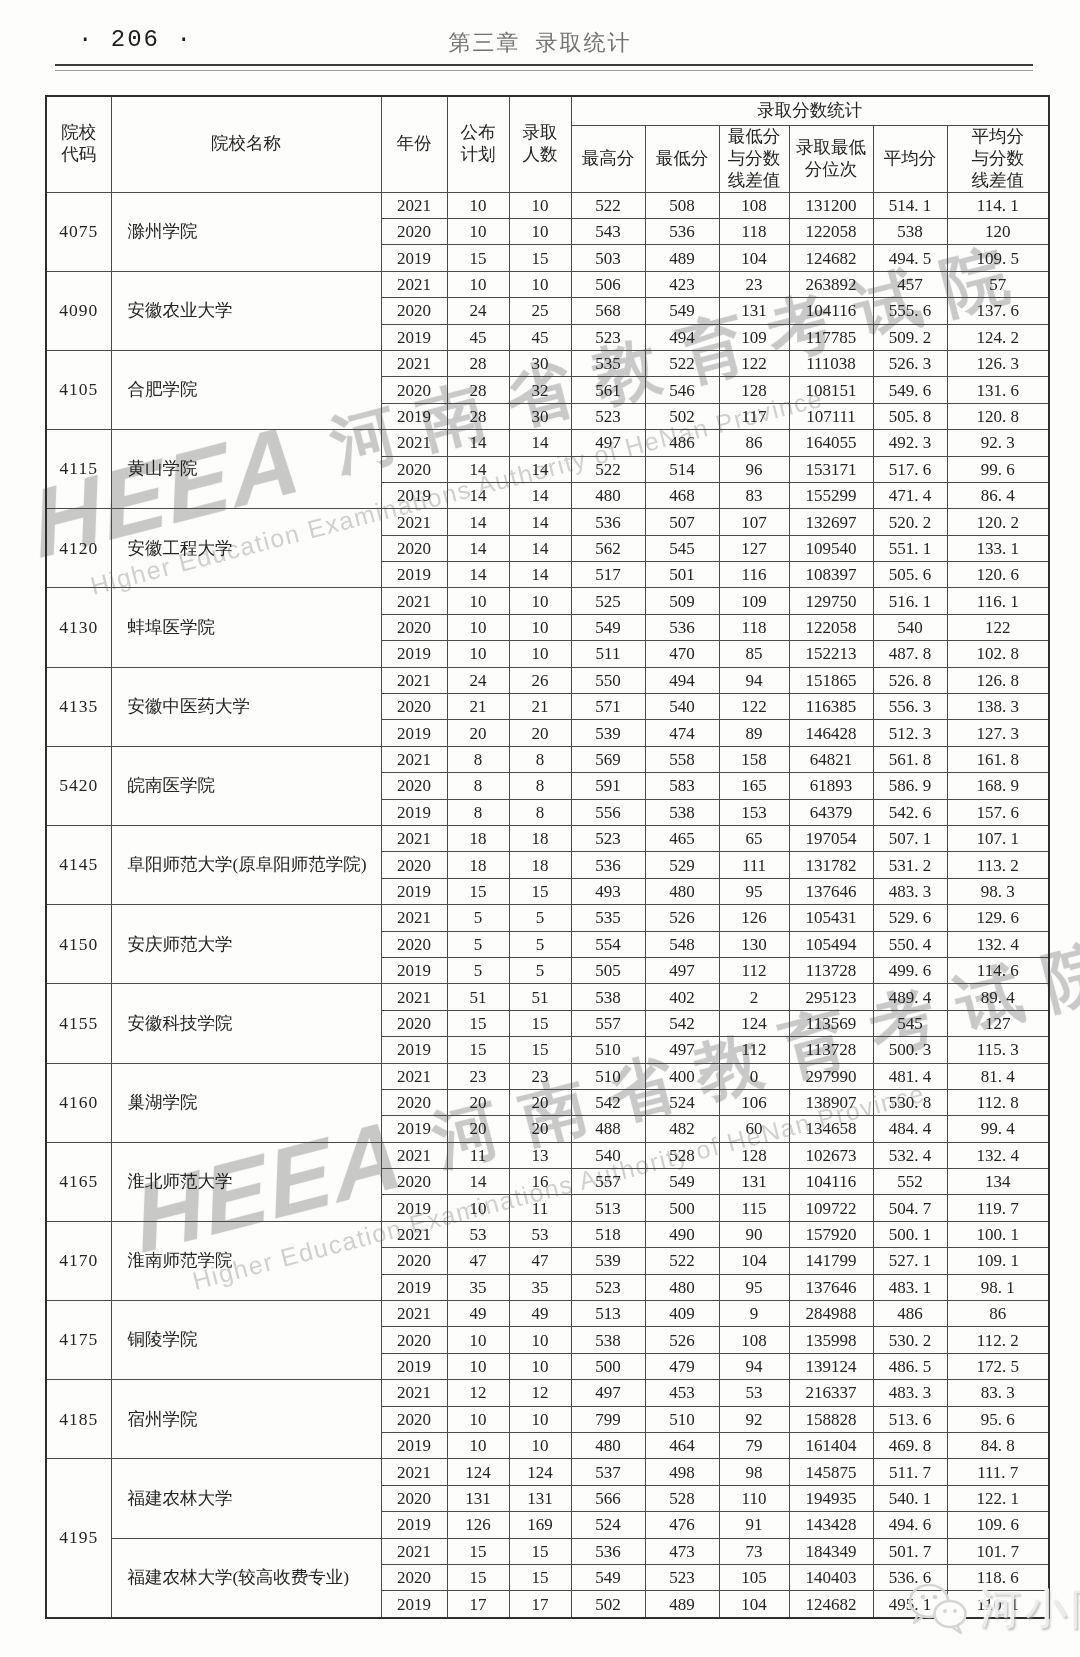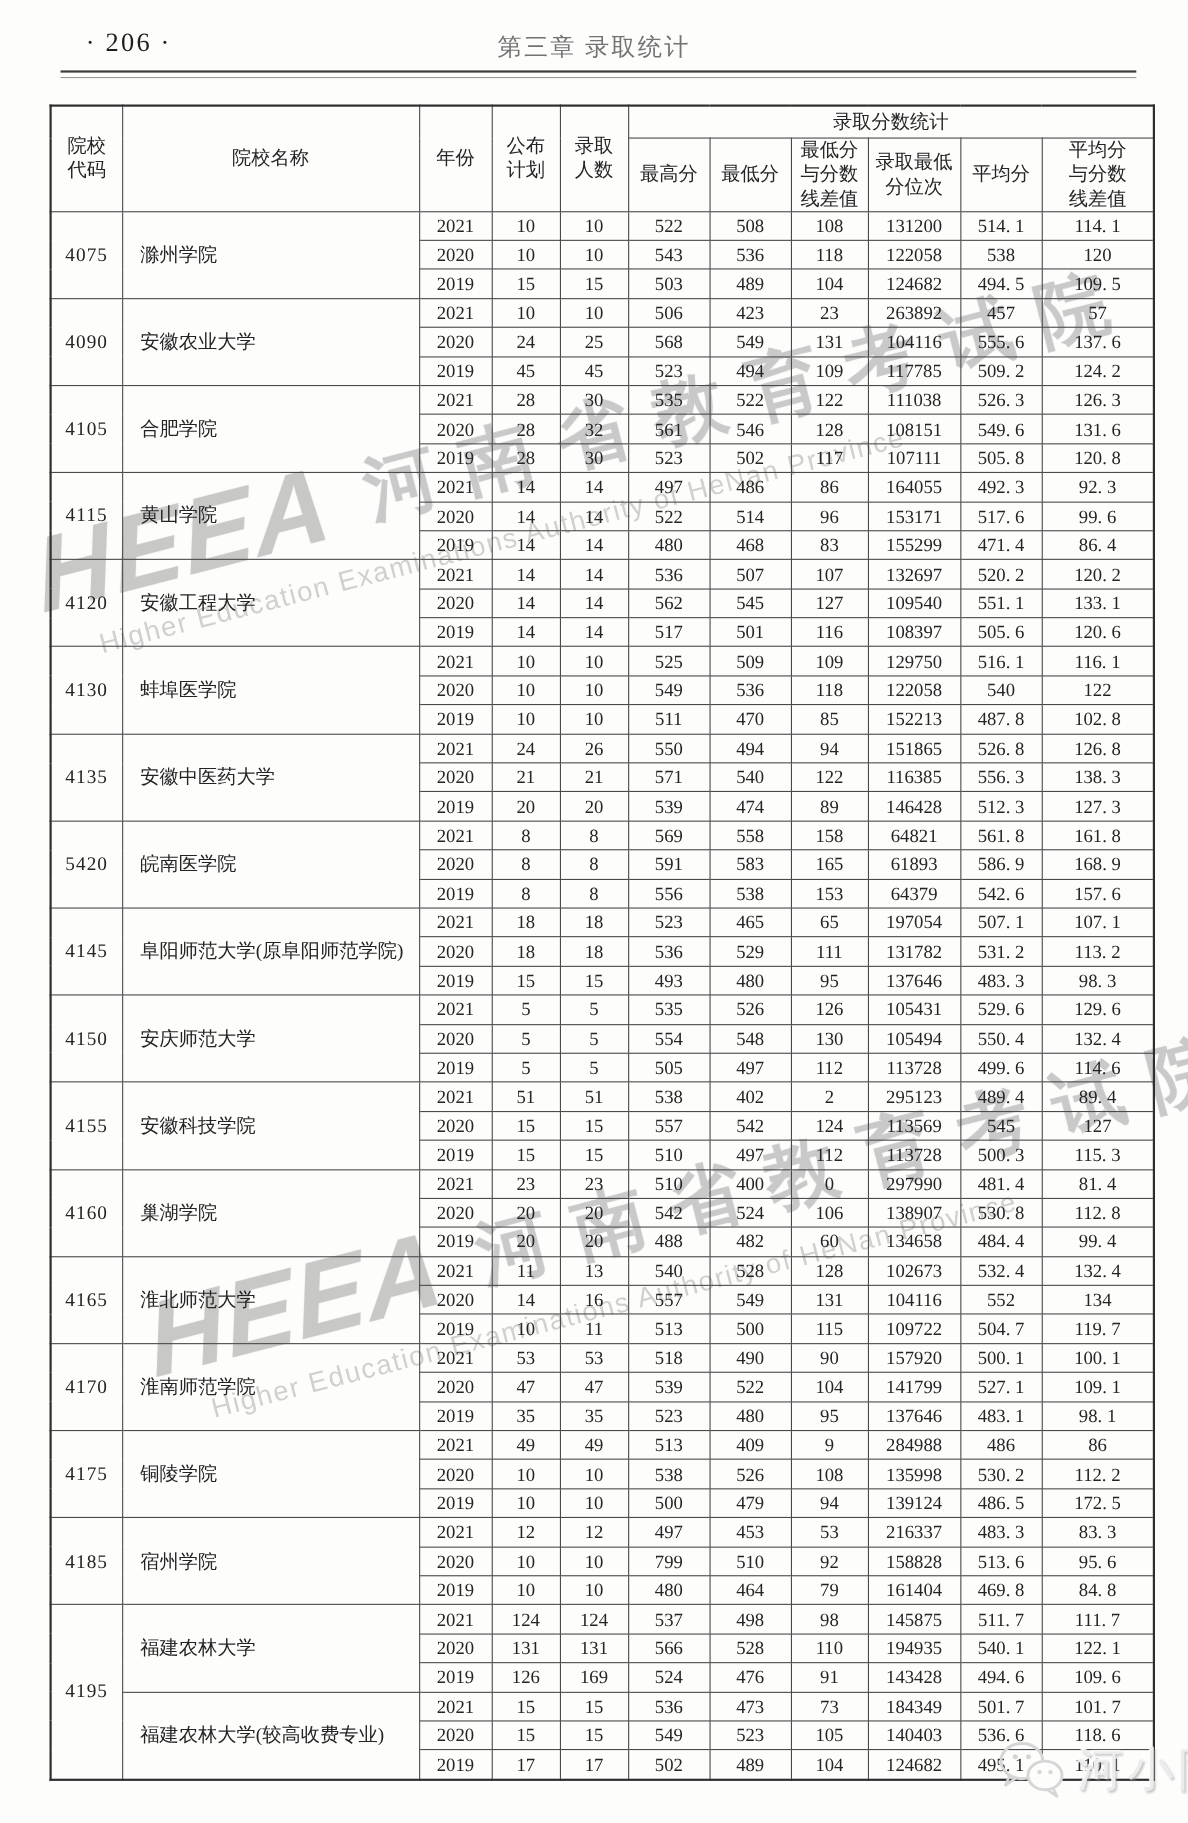--- a/index.html
+++ b/index.html
@@ -3,21 +3,21 @@
 <meta charset="utf-8">
 <style>
   html,body{margin:0;padding:0;}
   body{
     width:1080px;height:1657px;position:relative;overflow:hidden;
     background:#fdfdfc;
     font-family:"Liberation Serif","DejaVu Serif",serif;
     color:#222;
   }
   
-  .page-head{position:absolute;top:18px;left:0;width:1080px;height:46px;}
+  .page-head{position:absolute;top:18px;left:0;width:1080px;height:46px;font-family:Liberation Mono, monospace;}
   .page-num{position:absolute;left:78px;top:8px;font-size:24px;letter-spacing:2px;color:#1e1e1e;}
   .chapter-title{position:absolute;left:0;right:0;top:10px;text-align:center;font-size:22px;color:#737373;letter-spacing:2px;}
   .head-rule{position:absolute;top:64px;left:55px;width:978px;height:4px;
     border-top:2.5px solid #3c3c3c;border-bottom:1px solid #9a9a9a;}
   
   .watermark{position:absolute;z-index:1;pointer-events:none;transform-origin:0 50%;}
   .wm-1{left:38px;top:470px;transform:rotate(-14.5deg);}
   .wm-2{left:140px;top:1165px;transform:rotate(-14.5deg);}
   .wm-row1{display:flex;align-items:center;}
   .wm-heea{

